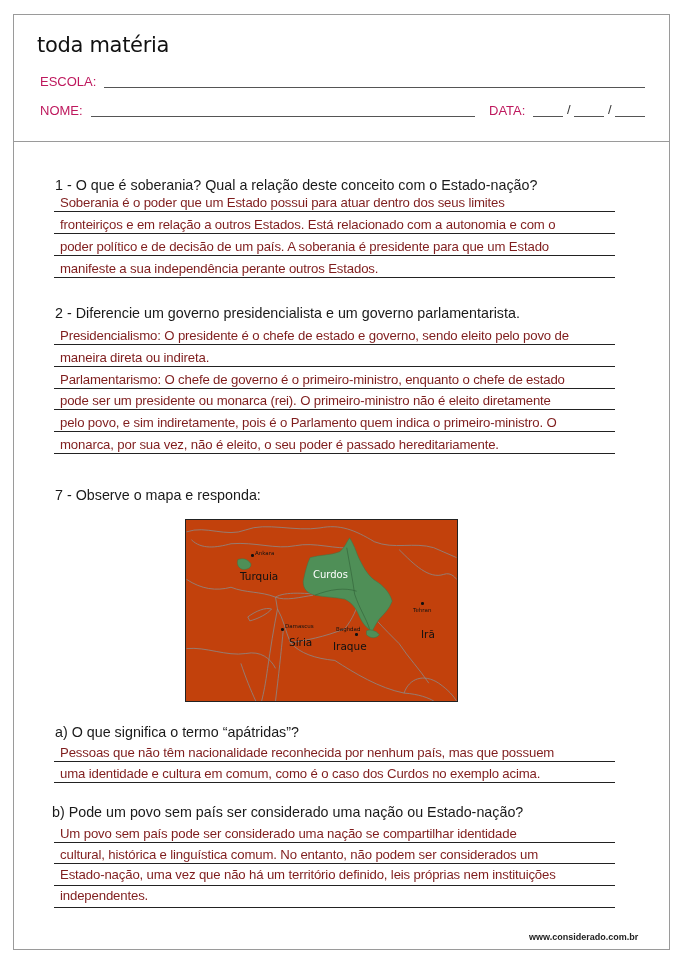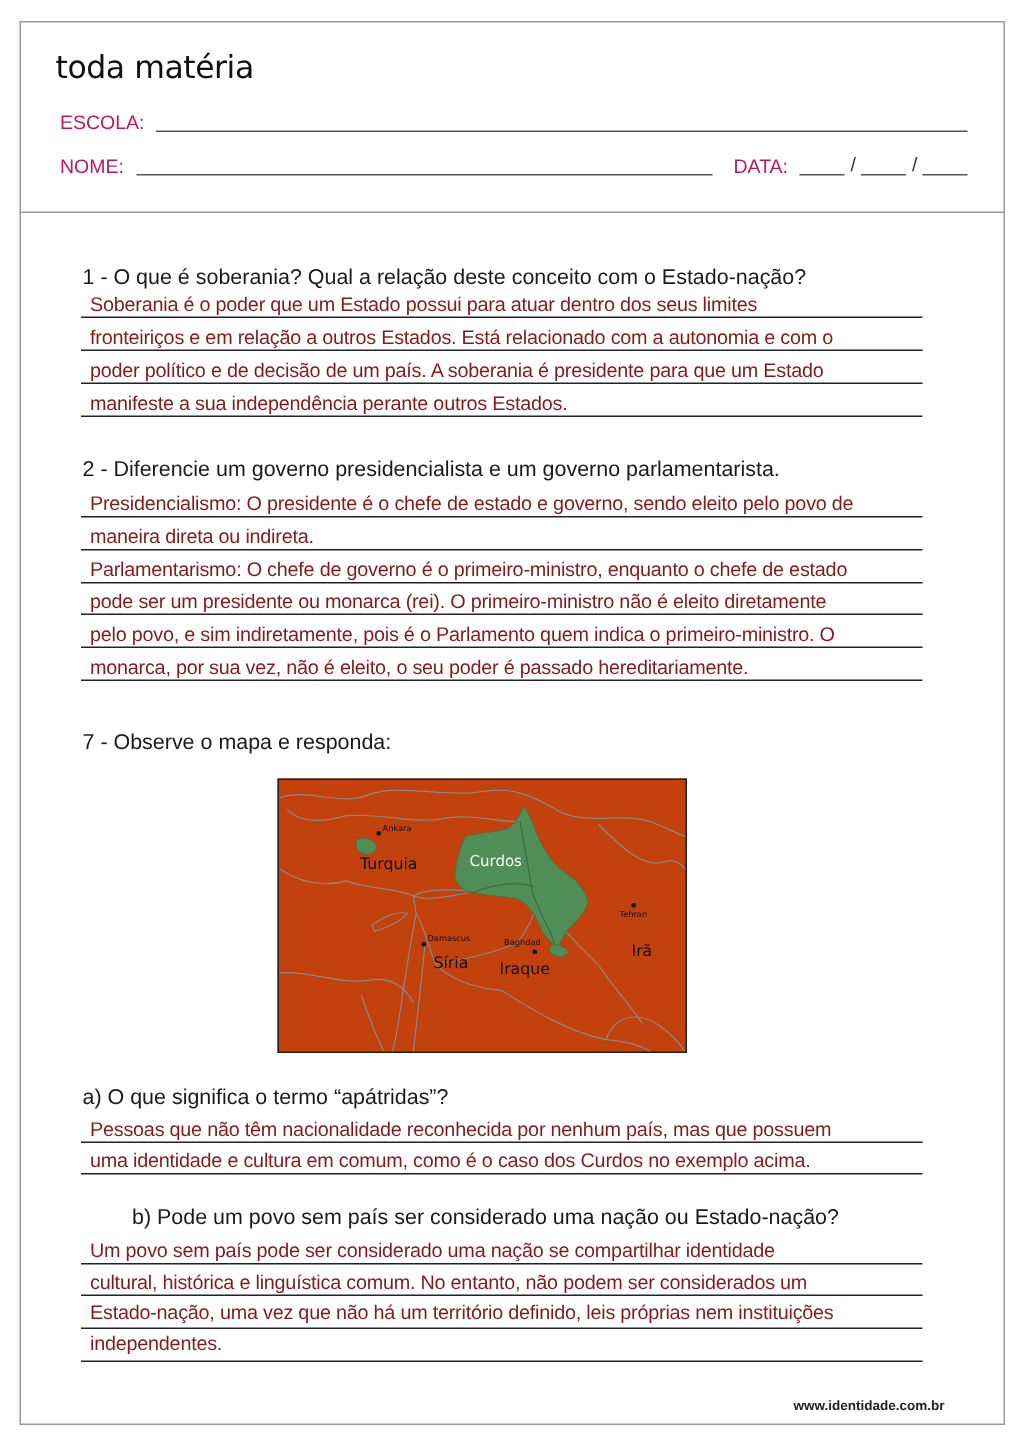--- a/index.html
+++ b/index.html
@@ -130,23 +130,23 @@
   <span class="map-label small" style="left:227px; top:87px;">Tehran</span>
   <span class="map-label big" style="left:235px; top:108px;">Irã</span>
 </div>
 
 <div class="question" style="left:55px; top:724px;">a) O que significa o termo “apátridas”?</div>
 <div class="answer-text" style="top:745px;">Pessoas que não têm nacionalidade reconhecida por nenhum país, mas que possuem</div>
 <div class="answer-line" style="top:761px;"></div>
 <div class="answer-text" style="top:766px;">uma identidade e cultura em comum, como é o caso dos Curdos no exemplo acima.</div>
 <div class="answer-line" style="top:782px;"></div>
 
-<div class="question" style="left:52px; top:804px;margin-left:36px;">b) Pode um povo sem país ser considerado uma nação ou Estado-nação?</div>
+<div class="question" style="left:52px; top:804px;">b) Pode um povo sem país ser considerado uma nação ou Estado-nação?</div>
 <div class="answer-text" style="top:826px;">Um povo sem país pode ser considerado uma nação se compartilhar identidade</div>
 <div class="answer-line" style="top:842px;"></div>
 <div class="answer-text" style="top:847px;">cultural, histórica e linguística comum. No entanto, não podem ser considerados um</div>
 <div class="answer-line" style="top:863px;"></div>
 <div class="answer-text" style="top:867px;">Estado-nação, uma vez que não há um território definido, leis próprias nem instituições</div>
 <div class="answer-line" style="top:885px;"></div>
 <div class="answer-text" style="top:888px;text-align:center;">independentes.</div>
 <div class="answer-line" style="top:907px;"></div>
 
-<div class="footer-url">www.identidade.com.br</div>
+<div class="footer-url">www.considerado.com.br</div>
 
 </body></html>

